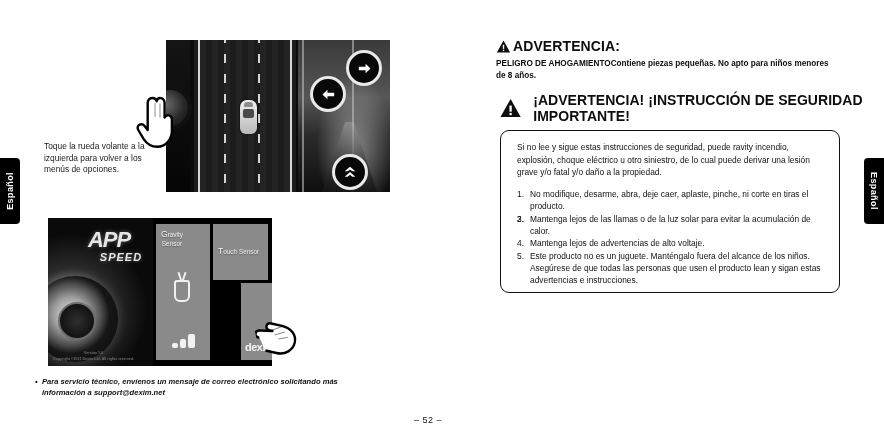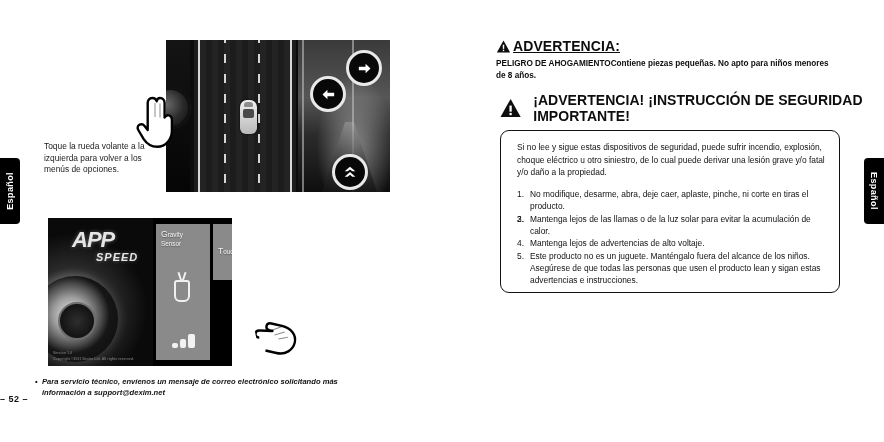--- a/index.html
+++ b/index.html
@@ -118,22 +118,22 @@
     color: #000;
   }
   .hand svg { display:block; }
   .hand-game { left: 136px; top: 95px; }
   .hand-app  { left: 256px; top: 312px; }
 
   
   .app-shot {
     position: absolute;
     left: 48px; top: 218px;
-    width: 184px; height: 148px;
-    background: #000; overflow: hidden;
+    width: 224px; height: 148px;
+    background: #000; overflow: hidden; text-align: center;
   }
   .app-hero {
     position: absolute; left: 0; top: 0; width: 105px; height: 100%;
     background:
       radial-gradient(circle at 22% 62%, #cfcfcf 0%, #6e6e6e 16%, #2a2a2a 34%, #0a0a0a 62%),
       linear-gradient(90deg,#111 0%,#050505 100%);
     overflow:hidden;
   }
   .wheel {
     position:absolute; left:-16px; top:58px; width:86px; height:86px; border-radius:50%;
@@ -204,31 +204,31 @@
   }
 
   
   .footnote {
     position: absolute; left: 42px; top: 377px; width: 330px;
     font-size: 7.6px; font-style: italic; font-weight: 700;
     line-height: 1.4; color: #111;
   }
   .footnote .bullet { position:absolute; left:-7px; top:0; font-style:normal; }
   .folio {
-    position: absolute; width: 100%; text-align: left; bottom: 38px;
-    font-size: 9px; font-weight: 700; color: #111; letter-spacing: .5px;
+    position: absolute; width: 100%; text-align: right; bottom: 17px;
+    font-size: 9px; font-weight: 400; color: #111; letter-spacing: .5px;
   }
 
   
   .warn-head {
     position: absolute; left: 496px; top: 38px;
     display: flex; align-items: center; gap: 2px;
   }
   .tri-sm { width: 15px; height: 13px; }
-  .warn-head-txt { font-size: 14px; font-weight: 600; letter-spacing: .1px; color:#0d0d0d;text-decoration:underline; }
+  .warn-head-txt { font-size: 14px; font-weight: 600; letter-spacing: .1px; color:#0d0d0d; }
   .warn-sub {
     position: absolute; left: 496px; top: 58px; width: 340px;
     font-size: 8.2px; font-weight: 700; line-height: 1.52; color:#0d0d0d;
   }
   .warn-row2 {
     position: absolute; left: 500px; top: 92px;
     display: flex; align-items: center; gap: 12px;
   }
   .tri-lg { width: 26px; height: 24px; }
   .warn-row2-txt { font-size: 14px; font-weight: 700; letter-spacing: .05px; color:#0d0d0d; }
@@ -375,21 +375,21 @@
   <div class="warn-row2">
     <svg class="tri-lg" viewBox="0 0 26 24" aria-hidden="true">
       <path d="M13 1 25.4 23H0.6z" fill="#0d0d0d"></path>
       <rect x="11.6" y="9" width="2.8" height="7.5" fill="#fff"></rect>
       <rect x="11.6" y="18" width="2.8" height="2.8" fill="#fff"></rect>
     </svg>
     <span class="warn-row2-txt">¡ADVERTENCIA! ¡INSTRUCCIÓN DE SEGURIDAD IMPORTANTE!</span>
   </div>
 
   <div class="safety-box">
-    <div class="safety-intro">Si no lee y sigue estas dispositivos de seguridad, puede sufrir incendio, explosión, choque eléctrico u otro siniestro, de lo cual puede derivar una lesión grave y/o fatal y/o daño a la propiedad.</div>
+    <div class="safety-intro">Si no lee y sigue estas instrucciones de seguridad, puede ravity incendio, explosión, choque eléctrico u otro siniestro, de lo cual puede derivar una lesión grave y/o fatal y/o daño a la propiedad.</div>
     <ol class="safety-list">
       <li><span class="num">1.</span><span>No modifique, desarme, abra, deje caer, aplaste, pinche, ni corte en tiras el producto.</span></li>
       <li><span class="num">2.</span></li>
       <li><span class="num">3.</span><span>Mantenga lejos de las llamas o de la luz solar para evitar la acumulación de calor.</span></li>
       <li><span class="num">4.</span><span>Mantenga lejos de advertencias de alto voltaje.</span></li>
       <li><span class="num">5.</span><span>Este producto no es un juguete. Manténgalo fuera del alcance de los niños. Asegúrese de que todas las personas que usen el producto lean y sigan estas advertencias e instrucciones.</span></li>
     </ol>
   </div>
 
 

